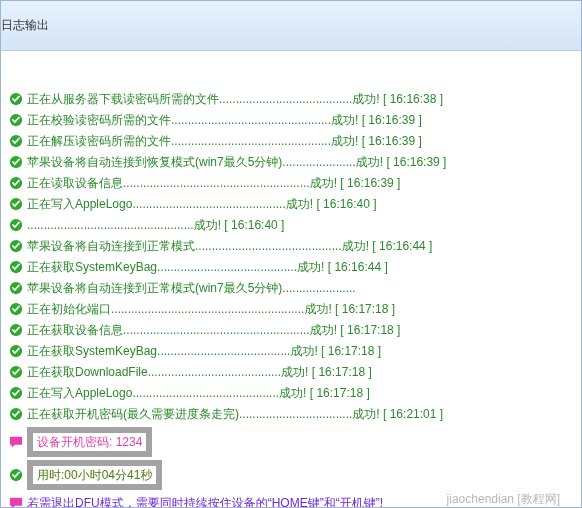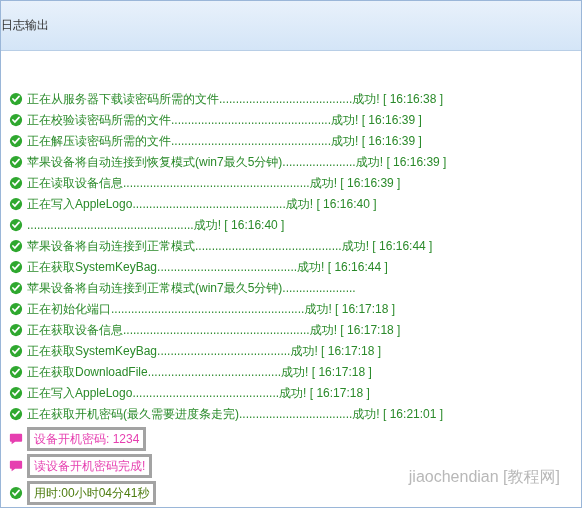--- a/index.html
+++ b/index.html
@@ -47,36 +47,36 @@
     }
     .check-icon svg { width: 14px; height: 14px; }
     .speech-icon svg { width: 14px; height: 14px; }
     .log-text { flex: 0 0 auto; }
     .dots {
       letter-spacing: 0;
       overflow: hidden;
     }
     .highlight-box {
       display: inline-block;
-      border: 3px solid #a3a3a3;
+      border: 6px solid #a3a3a3;
       padding: 0 4px;
       color: #e63fb0;
       line-height: 18px;
     }
     .highlight-line {
       display: flex;
       align-items: center;
       margin: 3px 0;
     }
     .watermark {
       position: absolute;
-      bottom: 20px;
+      bottom: 0;
       right: 22px;
       color: #b8b8b8;
-      font-size: 16px;
+      font-size: 12px;
       pointer-events: none;
     }
     
     .log-container::-webkit-scrollbar { width: 16px; }
     .log-container::-webkit-scrollbar-track { background: #f0f0f0; }
     .log-container::-webkit-scrollbar-thumb { background: #c8c8c8; border: 1px solid #aaa; }
   </style>
 </head>
 <body>
 
@@ -266,28 +266,20 @@
     <span class="icon speech-icon">
       <svg viewBox="0 0 16 16">
           <path fill="#e63fb0" d="M2 2h12a1 1 0 0 1 1 1v7a1 1 0 0 1-1 1H7l-4 3v-3H2a1 1 0 0 1-1-1V3a1 1 0 0 1 1-1z"></path>
         </svg>
     </span>
     <span class="highlight-box">
       <span>设备开机密码: </span><span>1234</span>
     </span>
   </div>
 
-  <div class="highlight-line">
-    <span class="icon speech-icon">
-      <svg viewBox="0 0 16 16">
-          <path fill="#e63fb0" d="M2 2h12a1 1 0 0 1 1 1v7a1 1 0 0 1-1 1H7l-4 3v-3H2a1 1 0 0 1-1-1V3a1 1 0 0 1 1-1z"></path>
-        </svg>
-    </span>
-    <span class="highlight-box">读设备开机密码完成!</span>
-  </div>
 
   <div class="highlight-line">
     <span class="icon check-icon">
       <svg viewBox="0 0 16 16">
           <circle cx="8" cy="8" r="7" fill="#2fa82f"></circle>
           <path d="M4.5 8l2.2 2.3L11.5 5" stroke="#fff" stroke-width="2" fill="none" stroke-linecap="round"></path>
         </svg>
     </span>
     <span class="highlight-box" style="color:#4d7c0f">用时:00小时04分41秒</span>
   </div>

